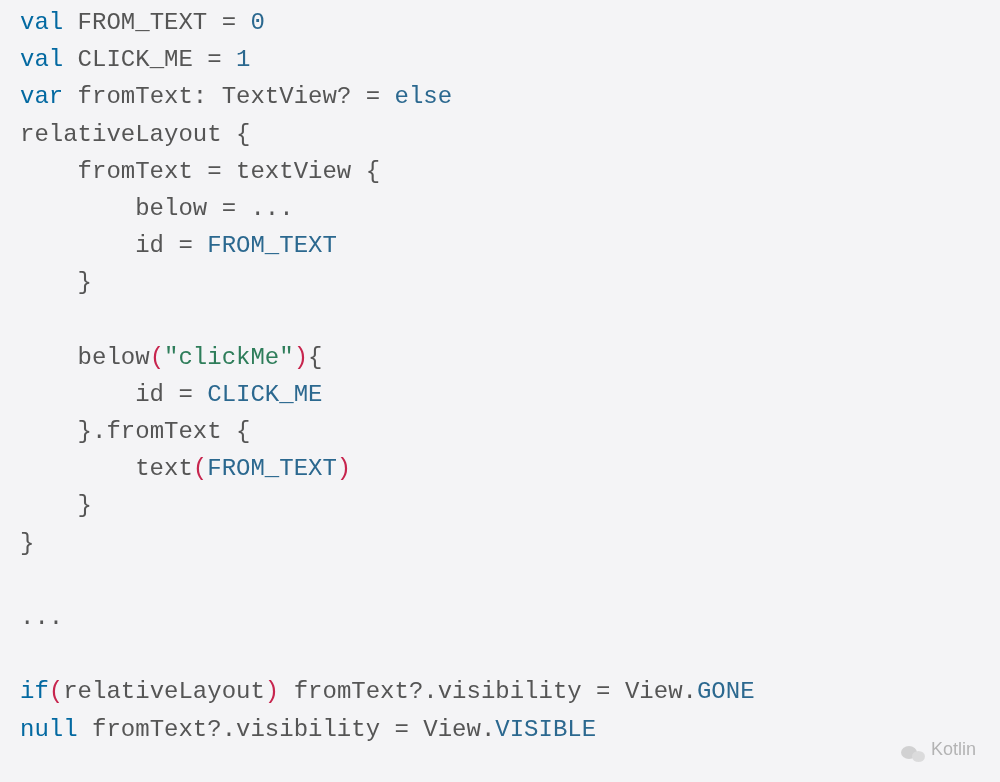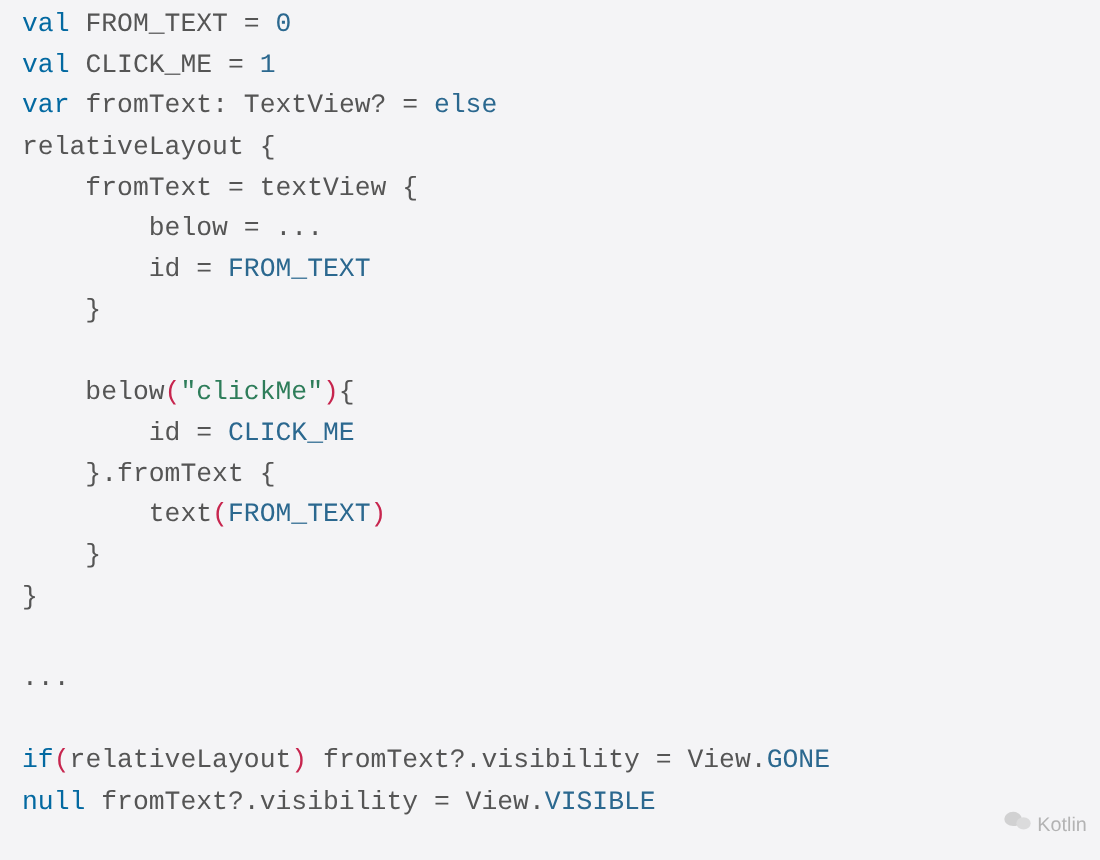--- a/index.html
+++ b/index.html
@@ -25,23 +25,23 @@
     .kw { color: #0369a1; }
     .parens { color: #c7254e; }
     .ident { color: #2b688f; }
     .null { color: #2b688f; }
     .plain { color: #555; }
     .str { color: #2e7d5a; }
     .num { color: #2b688f; }
     .watermark {
       position: absolute;
       bottom: 18px;
-      right: 12px;
+      right: 24px;
       display: flex;
-      align-items: flex-start;
+      align-items: flex-end;
       gap: 6px;
       opacity: 0.6;
       font-family: sans-serif;
       font-size: 18px;
       color: #888;
     }
     .wechat-icon {
       width: 24px;
       height: 20px;
       position: relative;

